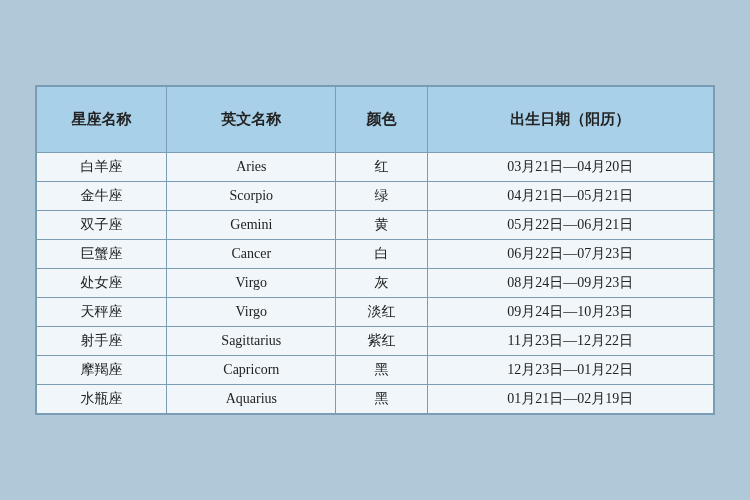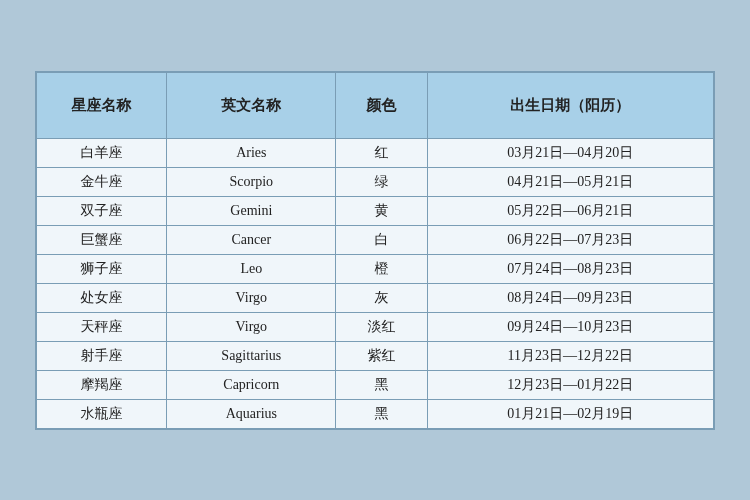--- a/index.html
+++ b/index.html
@@ -83,26 +83,20 @@
           <td>黄</td>
           <td>05月22日—06月21日</td>
         </tr>
         <tr>
           <td>巨蟹座</td>
           <td>Cancer</td>
           <td>白</td>
           <td>06月22日—07月23日</td>
         </tr>
         <tr>
-          <td>狮子座</td>
-          <td>Leo</td>
-          <td>橙</td>
-          <td>07月24日—08月23日</td>
-        </tr>
-        <tr>
           <td>处女座</td>
           <td>Virgo</td>
           <td>灰</td>
           <td>08月24日—09月23日</td>
         </tr>
         <tr>
           <td>天秤座</td>
           <td>Virgo</td>
           <td>淡红</td>
           <td>09月24日—10月23日</td>

